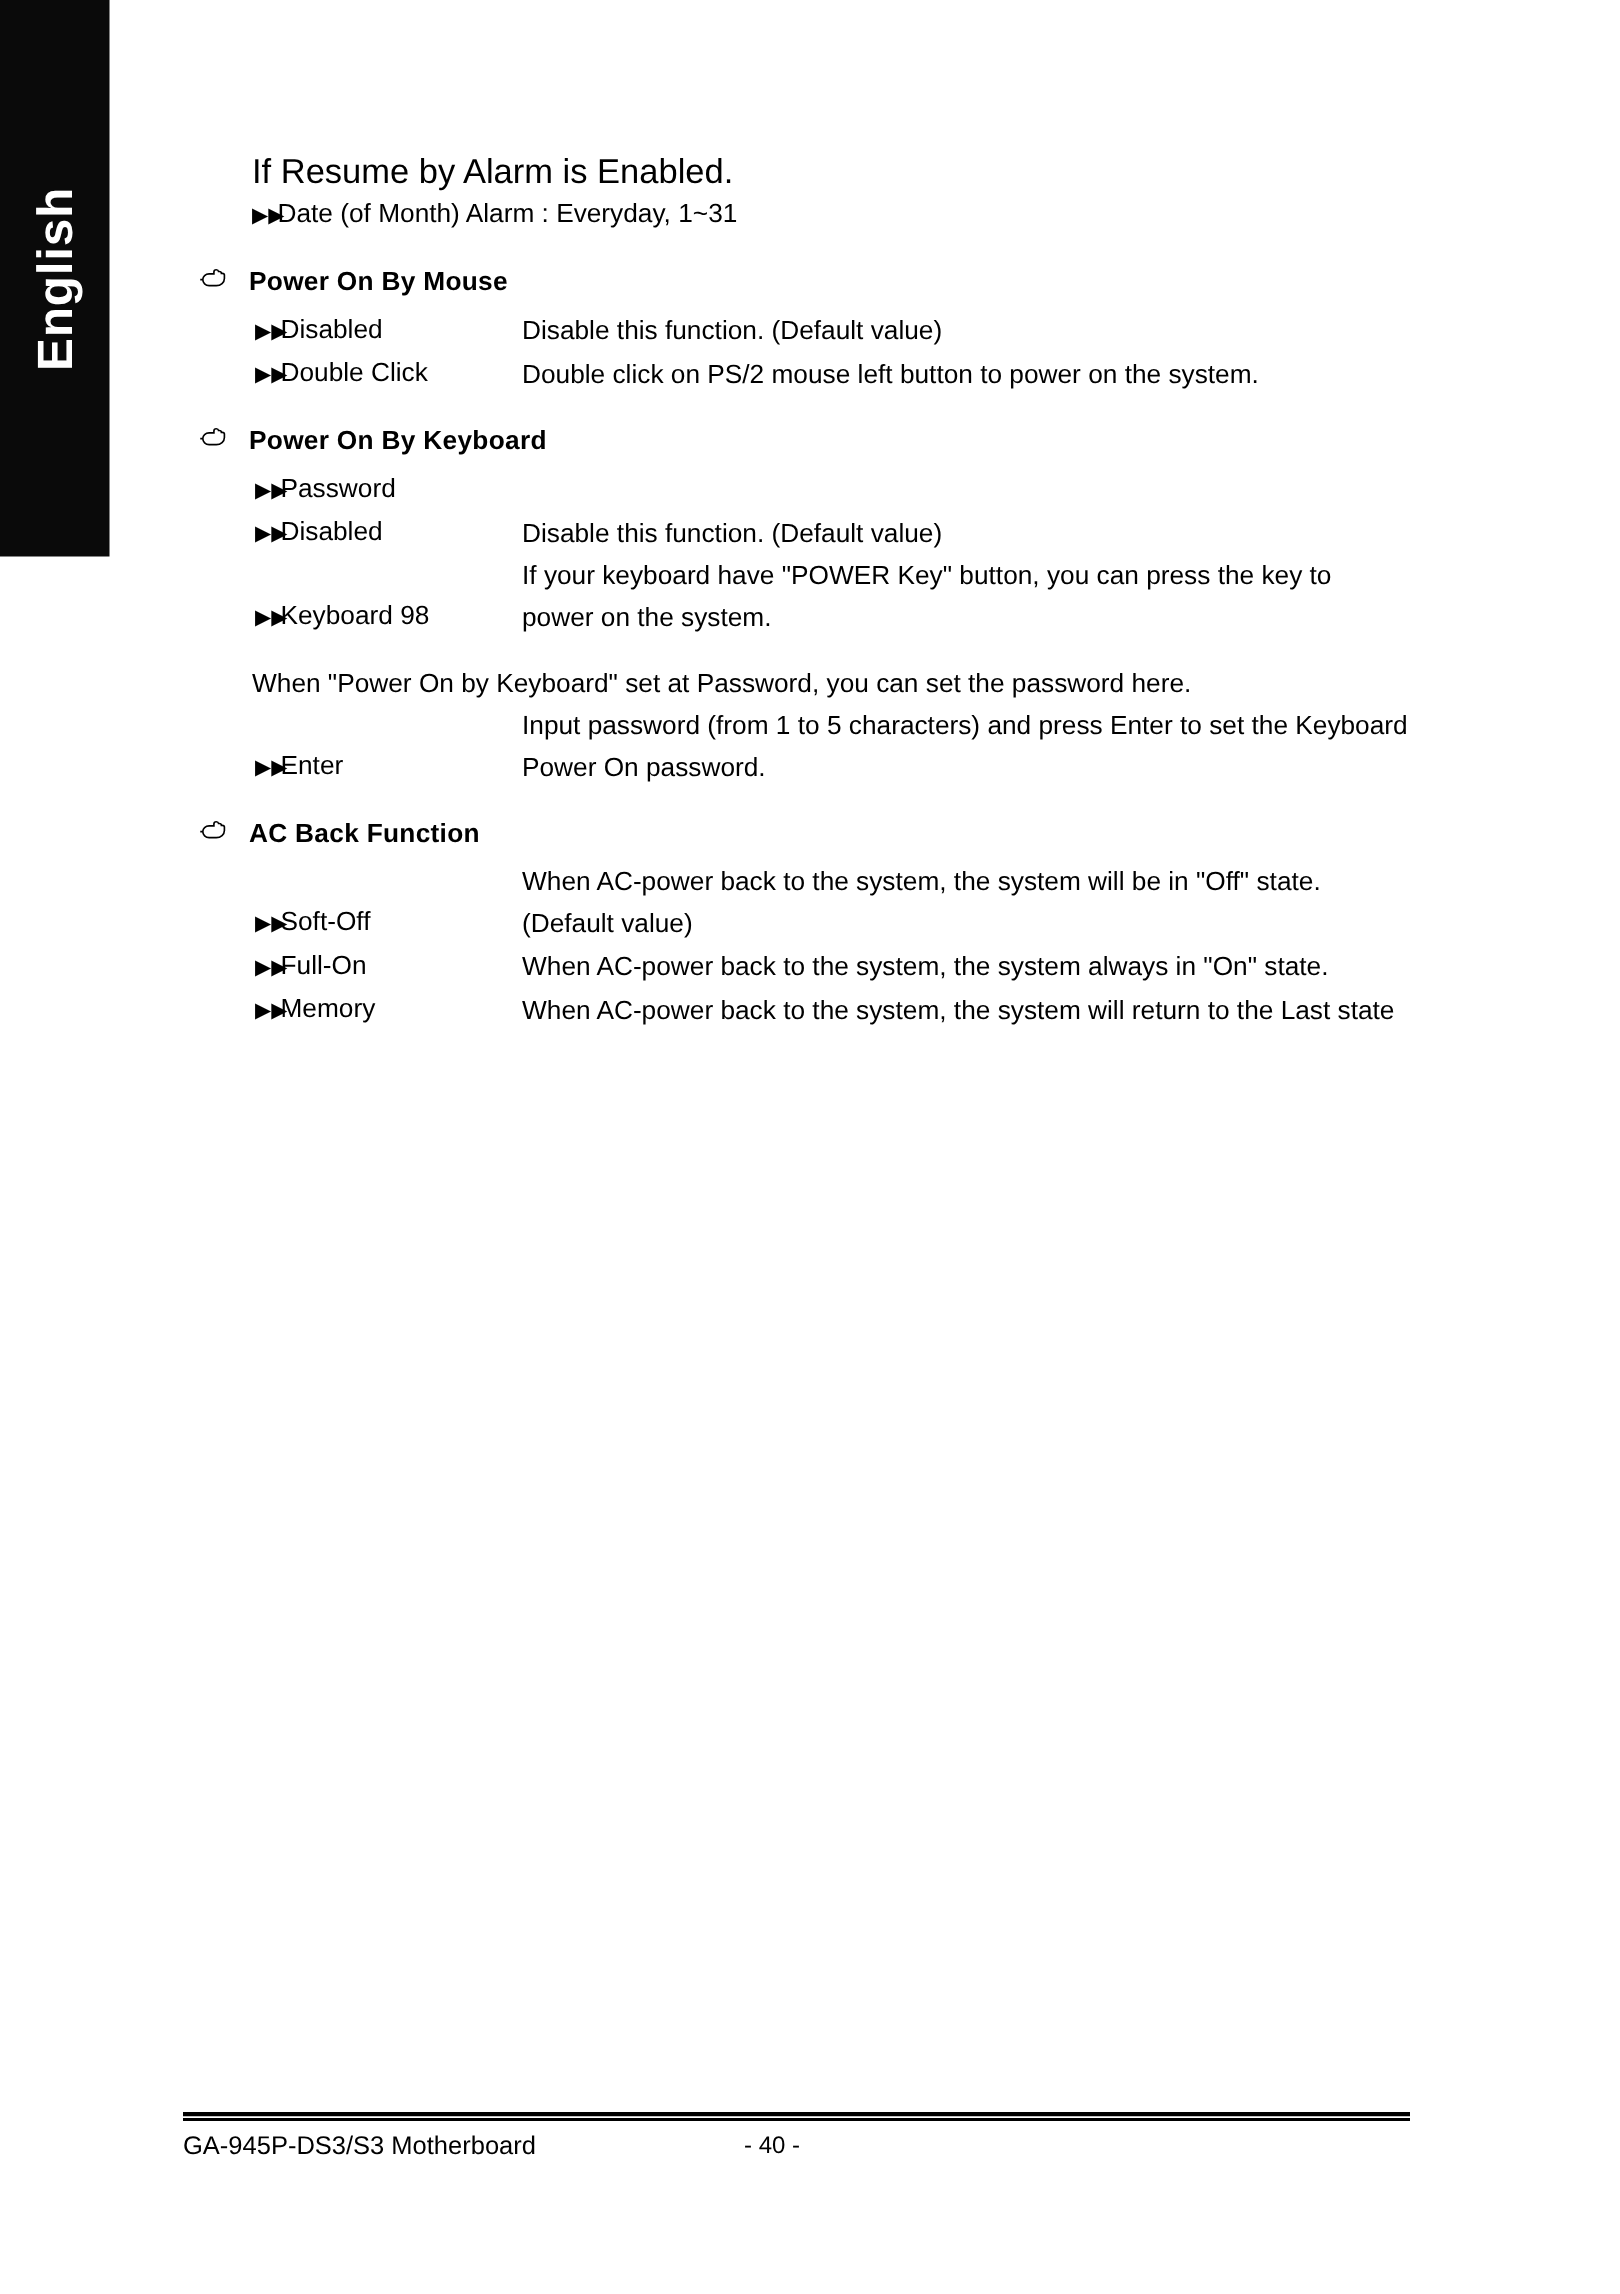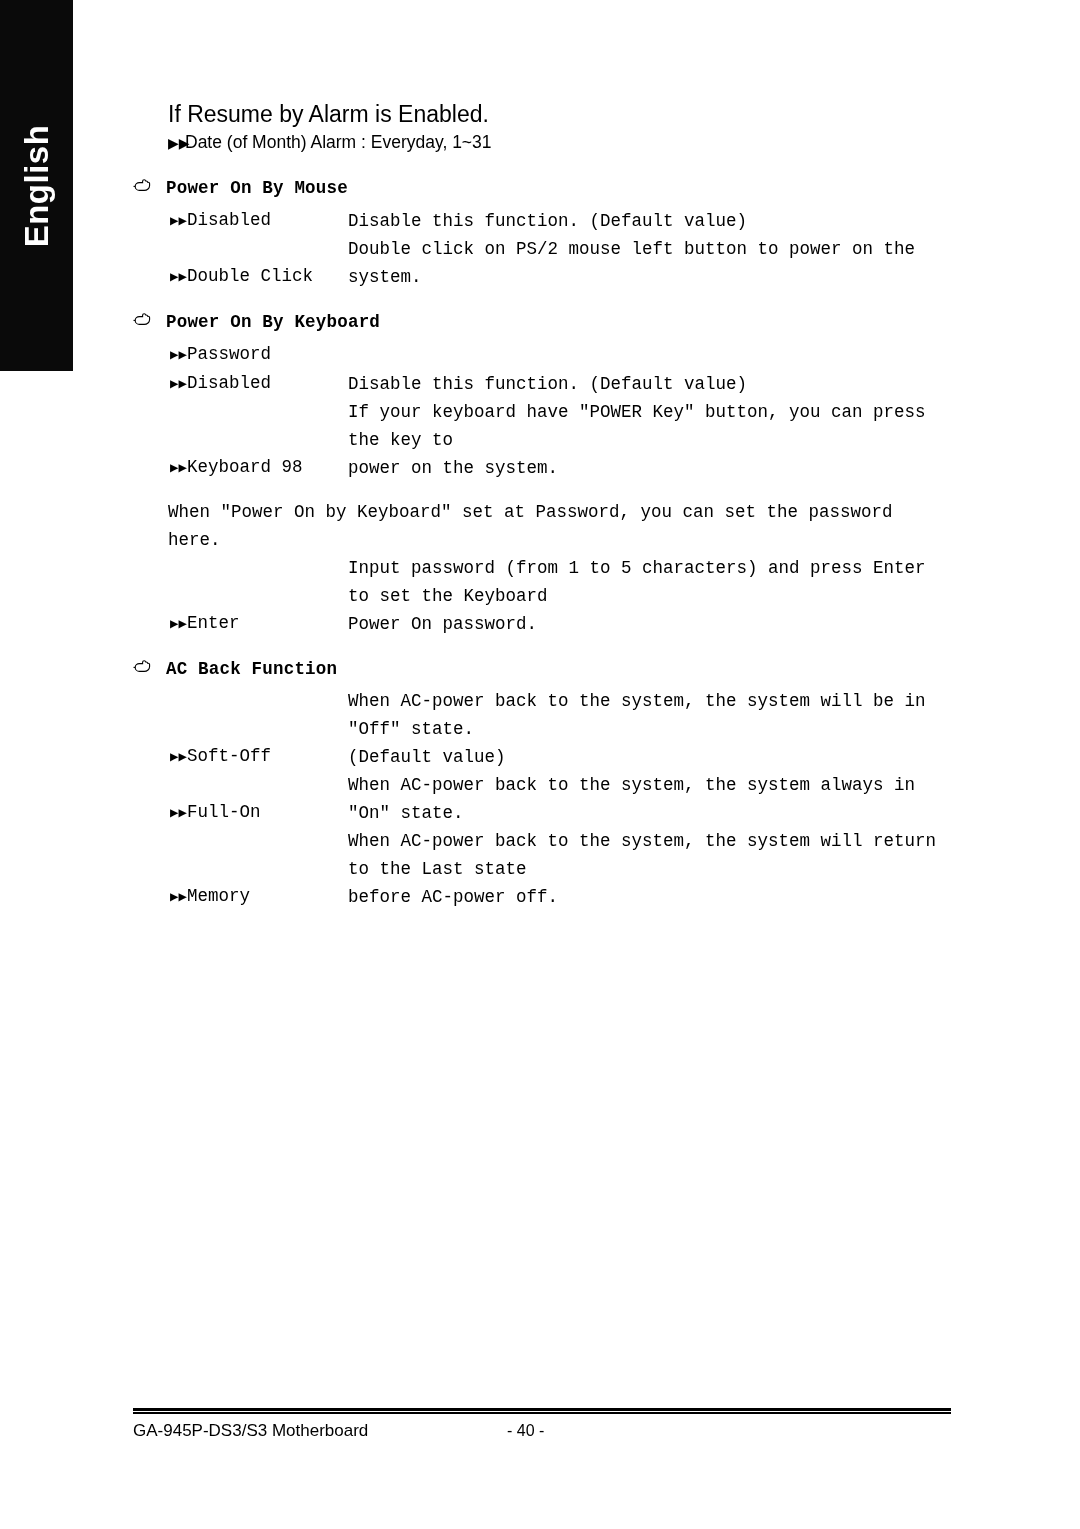--- a/index.html
+++ b/index.html
@@ -76,21 +76,20 @@
     display: inline-block;
     width: 17px;
     font-size: 14px;
     line-height: 28px;
     vertical-align: baseline;
   }
 
   
   .section {
     margin-top: 16px;
-    font-family: Liberation Mono, monospace;
   }
   .section-head {
     display: flex;
     align-items: baseline;
     margin-bottom: 6px;
   }
   .hand-icon {
     display: inline-block;
     width: 33px;
     flex: 0 0 33px;
@@ -128,21 +127,21 @@
   .opt-desc {
     flex: 1 1 auto;
   }
   .opt-desc .cont {
     display: block;
   }
 
   
   .footer {
     position: absolute;
-    left: 133px;
+    left: 122px;
     top: 1408px;
     width: 818px;
   }
   .footer-rule-thick {
     height: 3px;
     background: #000;
     width: 100%;
   }
   .footer-rule-gap {
     height: 1px;
@@ -275,21 +274,20 @@
           <div class="opt-row">
             <div class="opt-label"><span class="tri">▶▶</span><span>Full-On</span></div>
             <div class="opt-desc">
               <span class="cont">When AC-power back to the system, the system always in "On" state.</span>
             </div>
           </div>
           <div class="opt-row">
             <div class="opt-label"><span class="tri">▶▶</span><span>Memory</span></div>
             <div class="opt-desc">
               <span class="cont">When AC-power back to the system, the system will return to the Last state</span>
-              <span class="cont">before AC-power off.</span>
             </div>
           </div>
         </div>
       </div>
 
   </div>
 
   <div class="footer">
     <div class="footer-rule-thick"></div>
     <div class="footer-rule-gap"></div>

